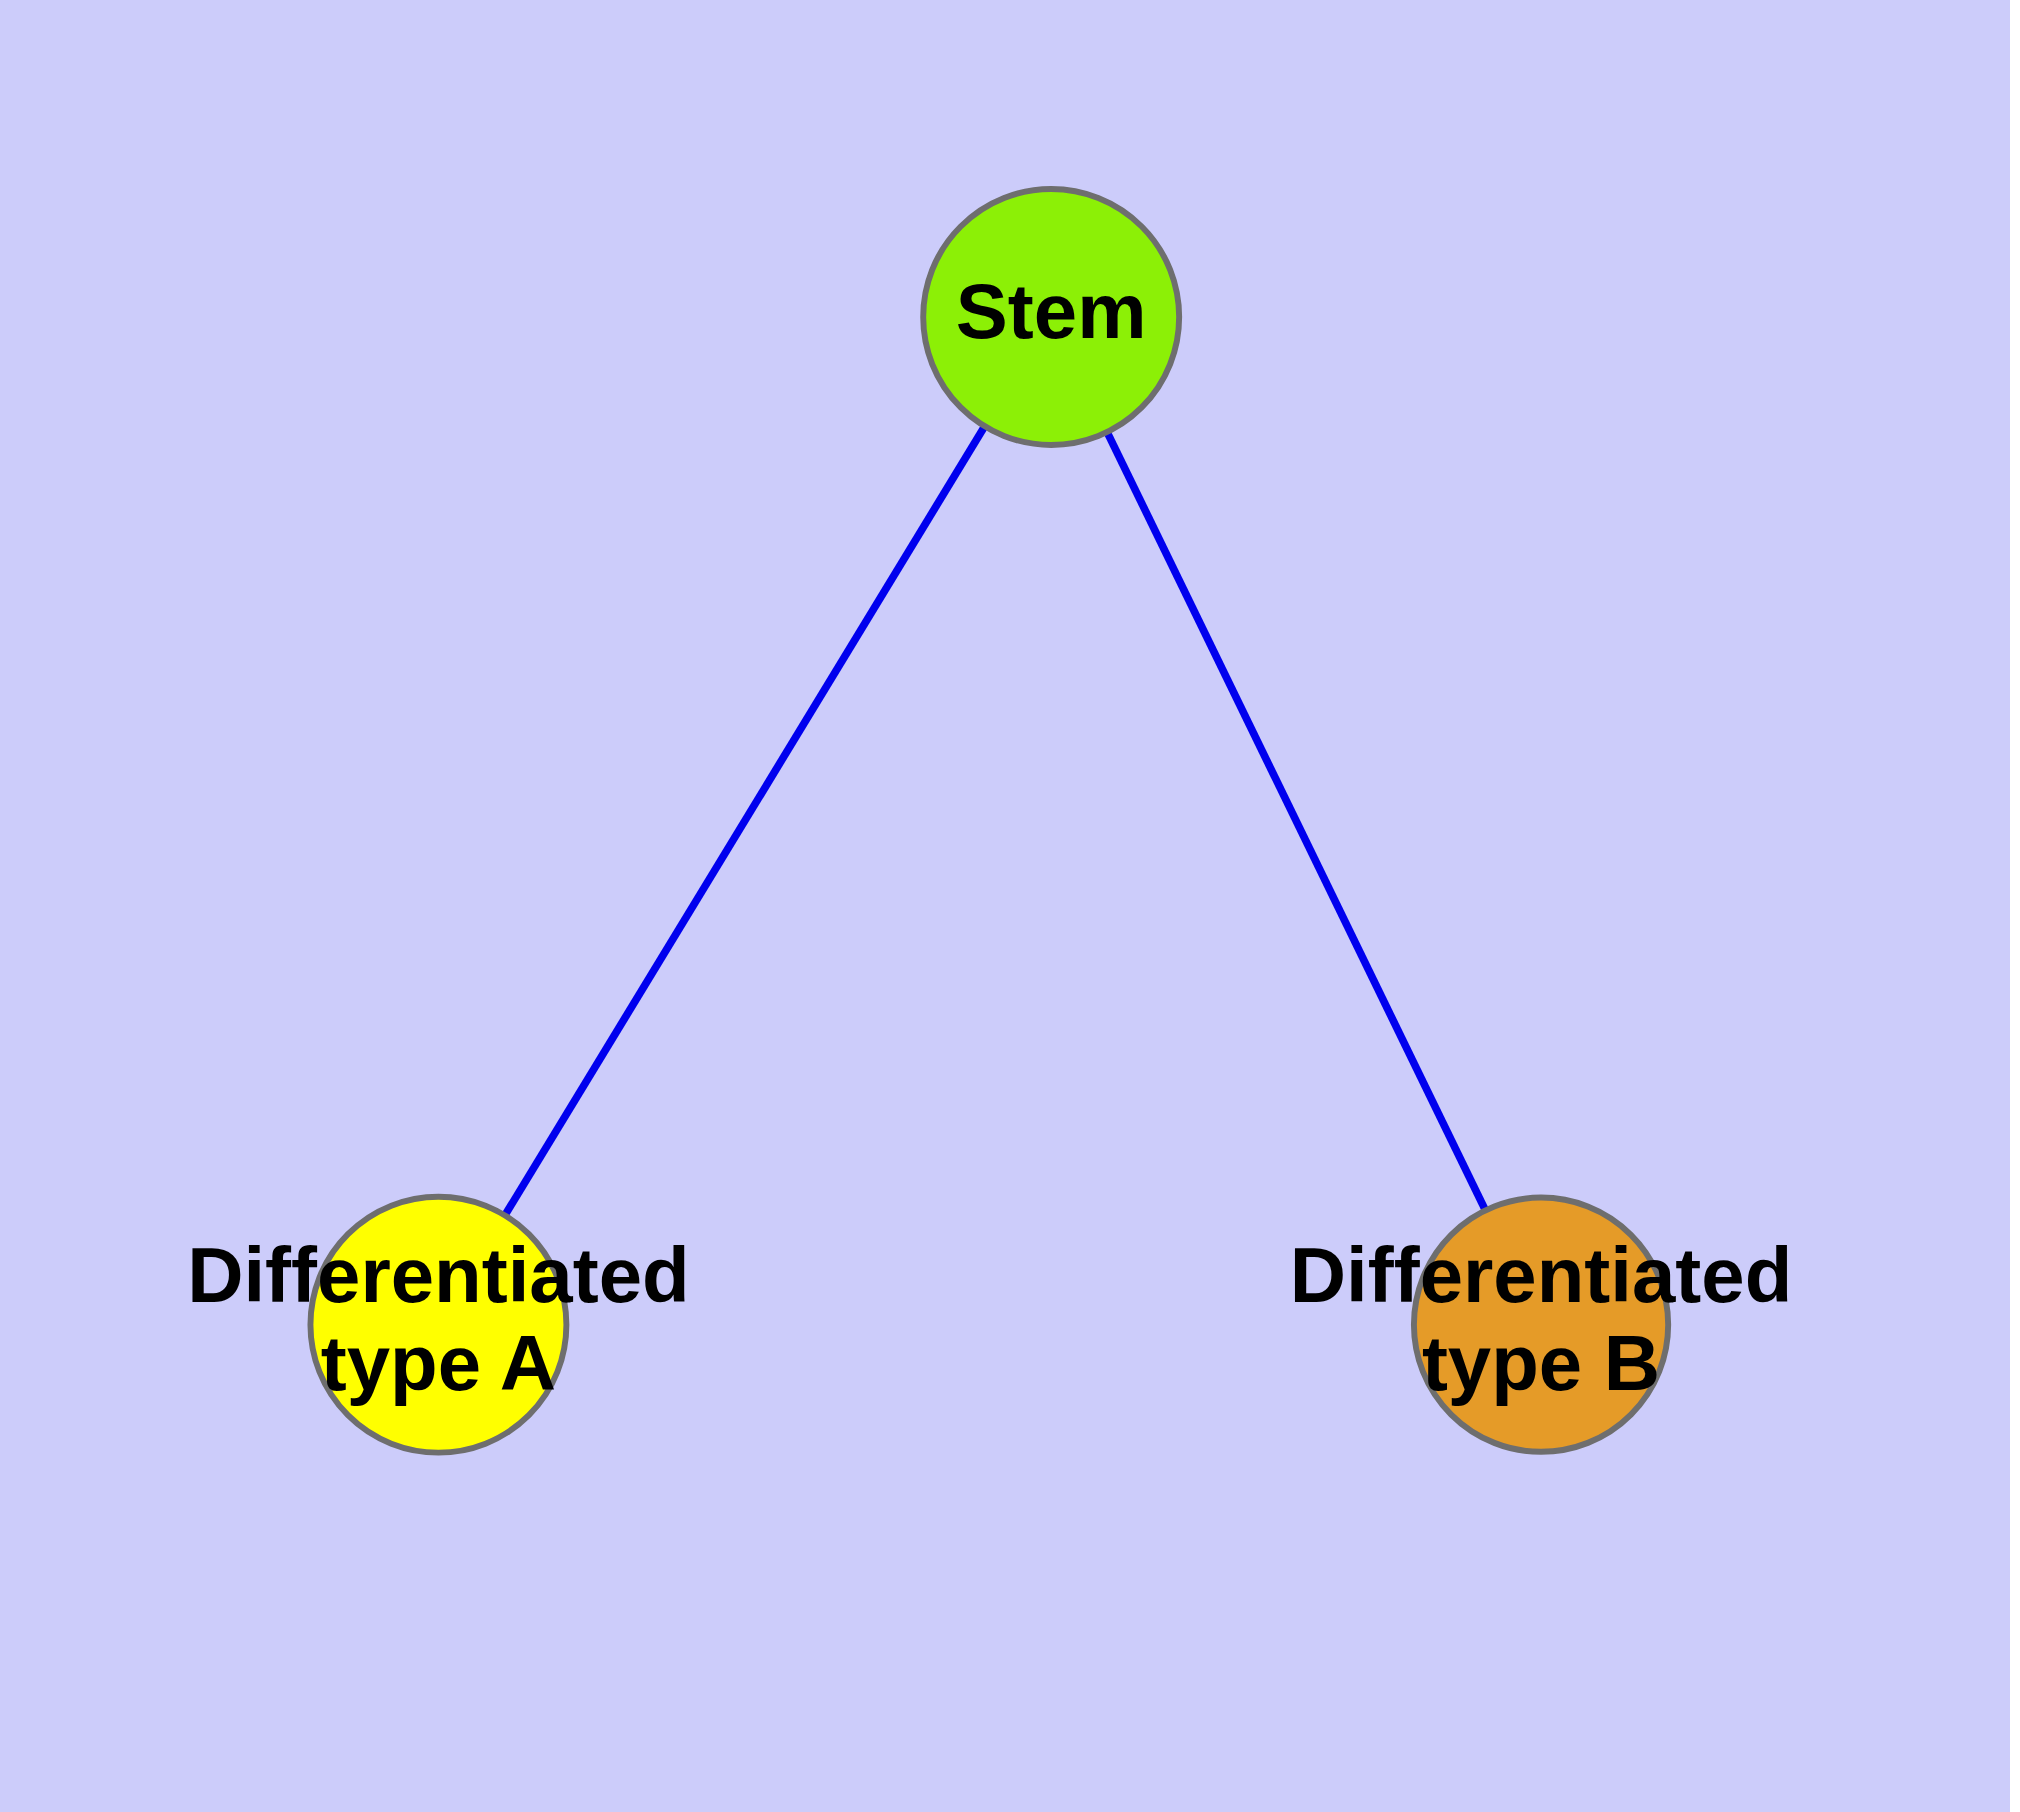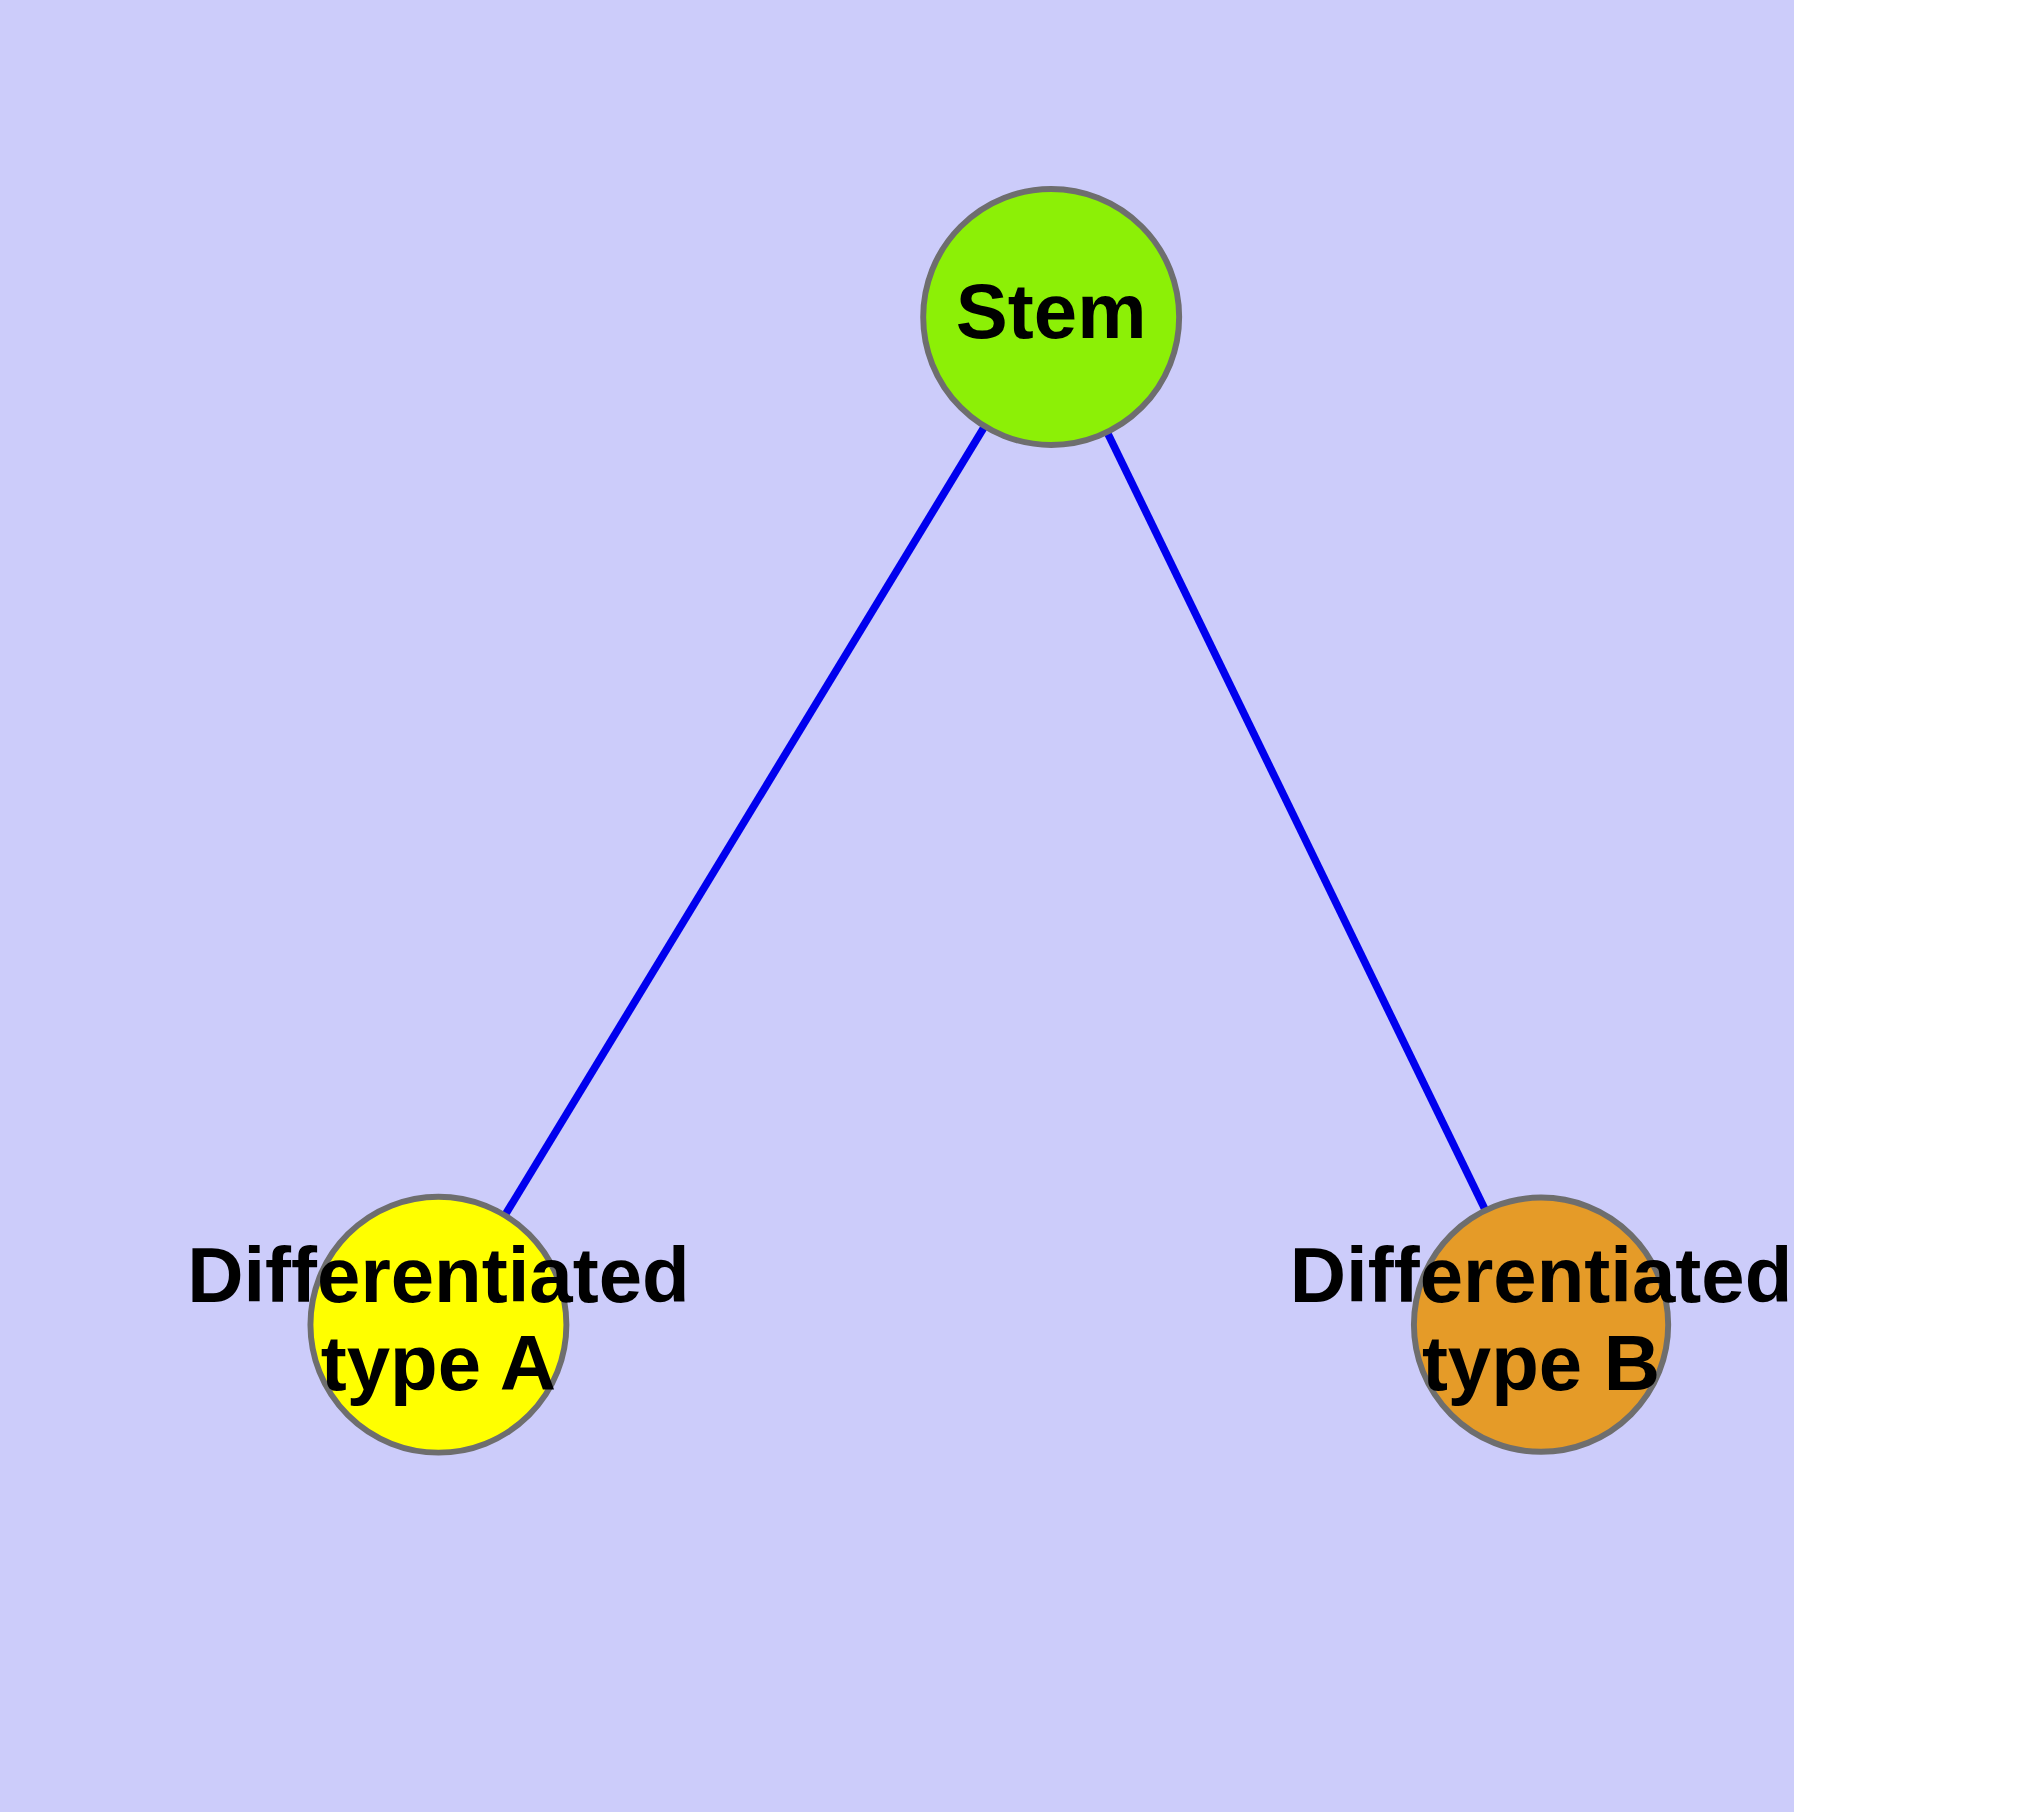--- a/index.html
+++ b/index.html
@@ -9,21 +9,21 @@
     background: #ffffff;
   }
   body {
     width: 2021px;
     height: 1812px;
     overflow: hidden;
     font-family: "Liberation Sans", sans-serif;
   }
   #canvas {
     position: relative;
-    width: 1794px;
+    width: 2010px;
     height: 1812px;
     background: #ccccfa;
   }
   #graph-svg {
     position: absolute;
     top: 0;
     left: 0;
     width: 2021px;
     height: 1812px;
     display: block;

